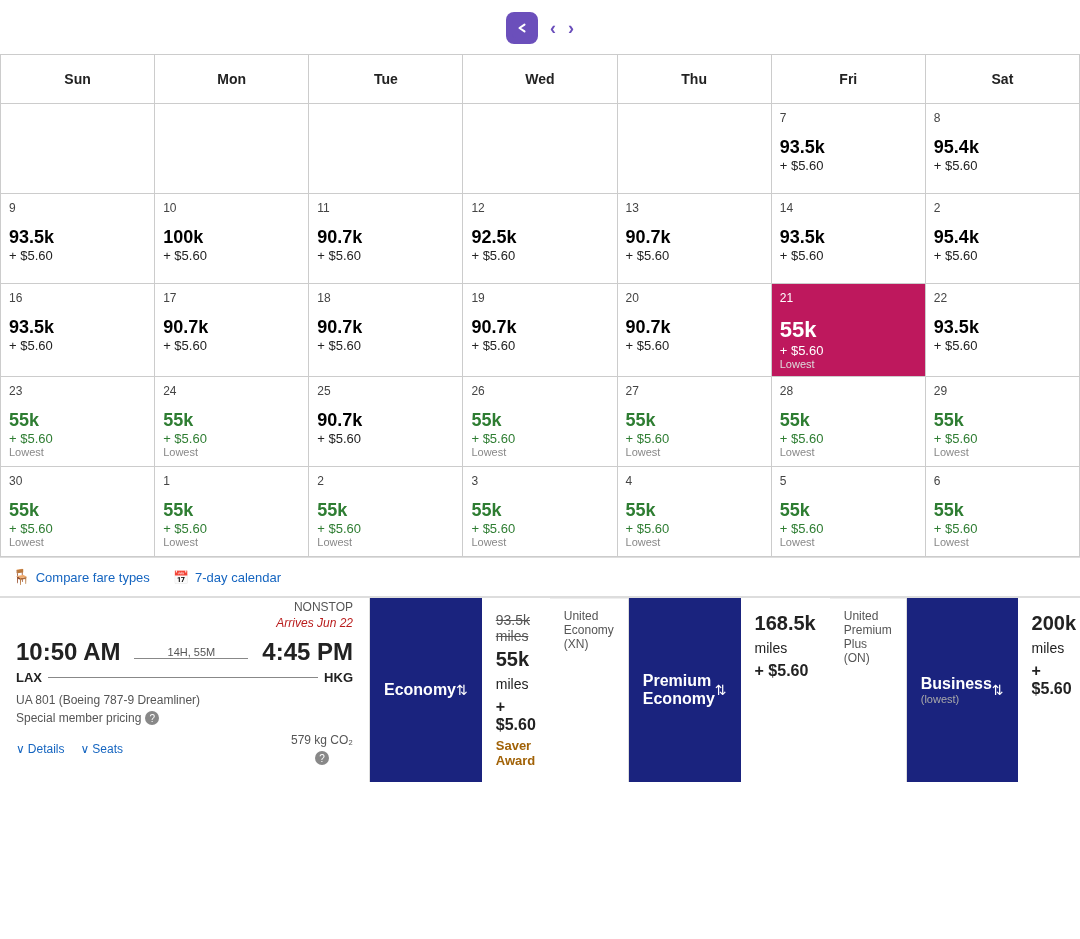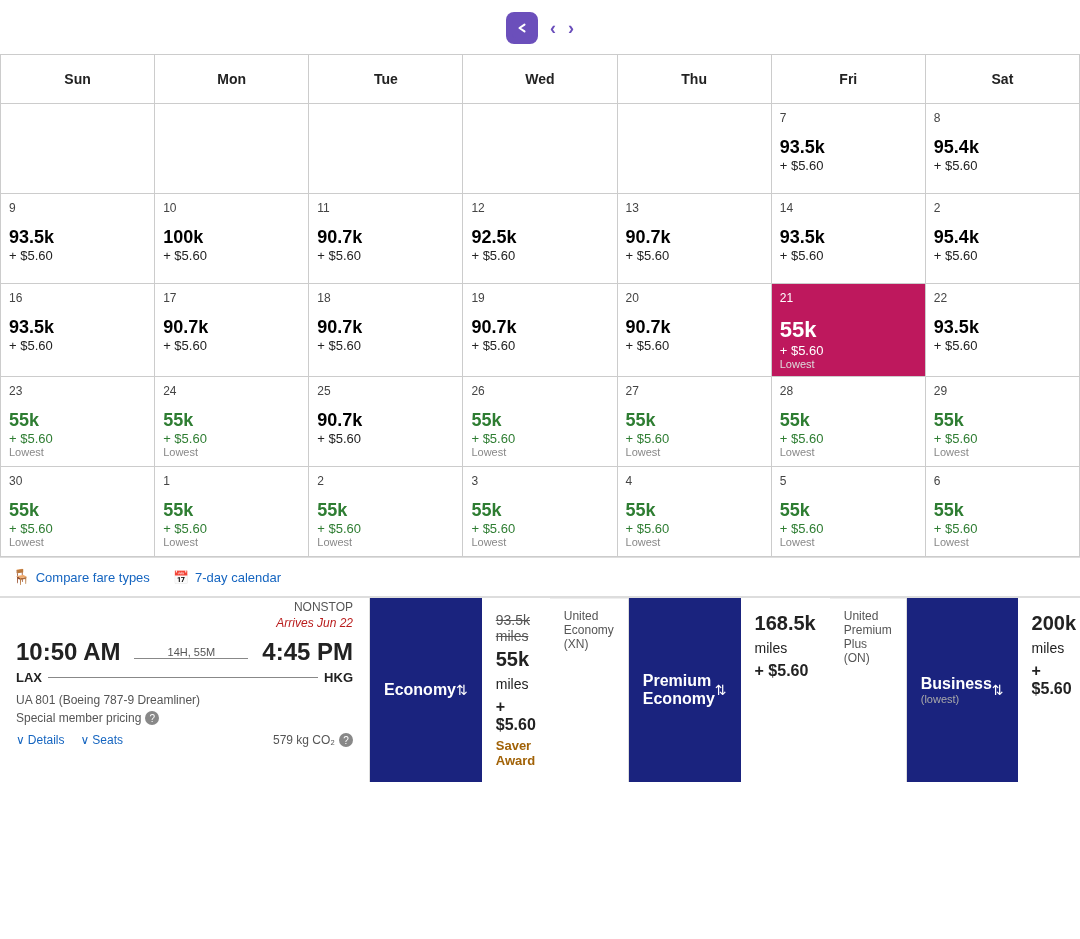--- a/index.html
+++ b/index.html
@@ -43,21 +43,21 @@
     .flight-time { font-size: 24px; font-weight: 700; }
     .flight-duration { font-size: 11px; color: #555; text-align: center; flex: 1; margin: 0 8px; }
     .flight-route { display: flex; align-items: center; justify-content: space-between; margin-bottom: 8px; }
     .flight-airport { font-size: 13px; font-weight: 600; }
     .flight-line { flex: 1; height: 1px; background: #888; margin: 0 6px; }
     .flight-aircraft { font-size: 12px; color: #555; margin-bottom: 4px; }
     .flight-pricing { font-size: 12px; color: #555; display: flex; align-items: center; gap: 4px; margin-bottom: 8px; }
     .info-icon { width: 14px; height: 14px; background: #888; color: #fff; border-radius: 50%; font-size: 10px; display: inline-flex; align-items: center; justify-content: center; cursor: pointer; }
     .flight-links { display: flex; align-items: center; gap: 16px; margin-bottom: 8px; }
     .flight-link { color: #1565C0; font-size: 12px; cursor: pointer; display: flex; align-items: center; gap: 3px; }
-    .flight-co2 { font-size: 12px; color: #555; display: flex; align-items: center; gap: 4px; margin-left: auto; }
+    .flight-co2 { font-size: 12px; color: #555; display: flex; align-items: center; gap: 4px; margin-left: auto; flex-direction: column; }
 
     .fare-cards { display: flex; flex: 1; }
     .fare-card { flex: 1; border-right: 1px solid #ddd; display: flex; flex-direction: row; }
     .fare-card:last-child { border-right: none; }
     .fare-card-header { padding: 10px 14px; display: flex; align-items: center; justify-content: space-between; }
     .fare-card-header.economy { background: #1A237E; color: #fff; }
     .fare-card-header.premium { background: #1A237E; color: #fff; }
     .fare-card-header.business { background: #1A237E; color: #fff; }
     .fare-card-title { font-size: 16px; font-weight: 700; }
     .fare-card-subtitle { font-size: 11px; color: #aaa; }

